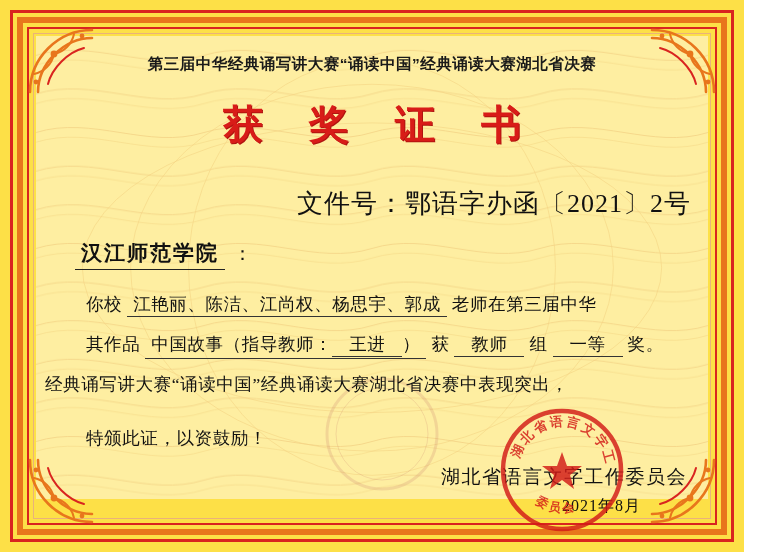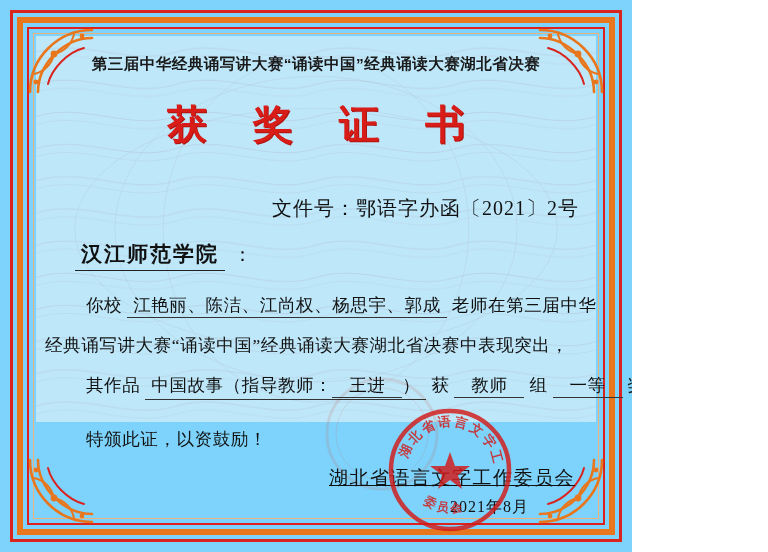--- a/index.html
+++ b/index.html
@@ -9,23 +9,23 @@
   }
   body {
     width: 768px;
     height: 552px;
     font-family: "Liberation Serif", "DejaVu Serif", serif;
     overflow: hidden;
   }
 
   .certificate {
     position: relative;
-    width: 632px;
+    width: 744px;
     height: 552px;
-    background: #7dd3fc;
+    background: #fde047;
     overflow: hidden;
   }
 
   
   .frame-outer {
     position: absolute;
     left: 10px;
     top: 10px;
     right: 10px;
     bottom: 10px;
@@ -110,24 +110,24 @@
     font-size: 40px;
     font-weight: bold;
     color: #d81c18;
     letter-spacing: 18px;
     text-indent: 18px;
     font-family: "Liberation Serif", serif;
     text-shadow: 1px 1px 0 #b01410;
   }
 
   .doc-no {
-    margin-top: 43px;
+    margin-top: 34px;
     text-align: right;
     padding-right: 8px;
-    font-size: 20px;
+    font-size: 26px;
     color: #111;
     letter-spacing: 1px;
   }
 
   .recipient-row {
     margin-top: 18px;
     padding-left: 30px;
     font-size: 21px;
     color: #111;
     display: flex;
@@ -171,21 +171,20 @@
   .signature {
     margin-top: 14px;
     text-align: right;
     padding-right: 12px;
     position: relative;
   }
   .org {
     font-size: 19px;
     color: #111;
     letter-spacing: 1.5px;
-    text-decoration: underline;
   }
   .date {
     margin-top: 6px;
     font-size: 16px;
     color: #111;
     letter-spacing: 1px;
     padding-right: 46px;
   }
 
   
@@ -326,31 +325,31 @@
       <span class="recipient-colon">：</span>
     </div>
 
     <div class="body-text">
       <div class="body-line">
         <span class="indent"></span>
         <span>你校</span>
         <span class="ul">江艳丽、陈洁、江尚权、杨思宇、郭成</span>
         <span>老师在第三届中华</span>
       </div>
-      <div class="body-line">经典诵写讲大赛“诵读中国”经典诵读大赛湖北省决赛中表现突出，</div>
       <div class="body-line">
         <span class="indent"></span>
         <span>其作品</span>
         <span class="ul"><span>中国故事（指导教师：</span><span class="ul ul-wide">王进</span><span>）</span></span>
         <span>获</span>
         <span class="ul ul-wide">教师</span>
         <span>组</span>
         <span class="ul ul-wide">一等</span>
         <span>奖。</span>
       </div>
+      <div class="body-line">经典诵写讲大赛“诵读中国”经典诵读大赛湖北省决赛中表现突出，</div>
     </div>
 
     <div class="closing">
       <span class="indent"></span>
       <span>特颁此证，以资鼓励！</span>
     </div>
 
     <div class="signature">
       <div class="org">湖北省语言文字工作委员会</div>
       <div class="date">2021年8月</div>

